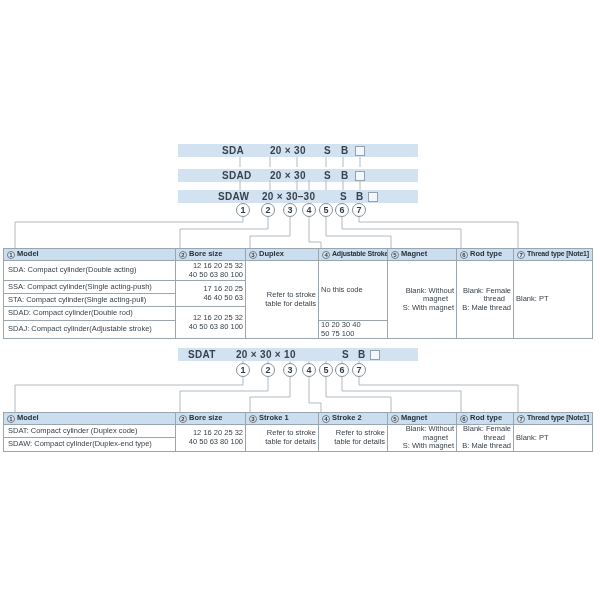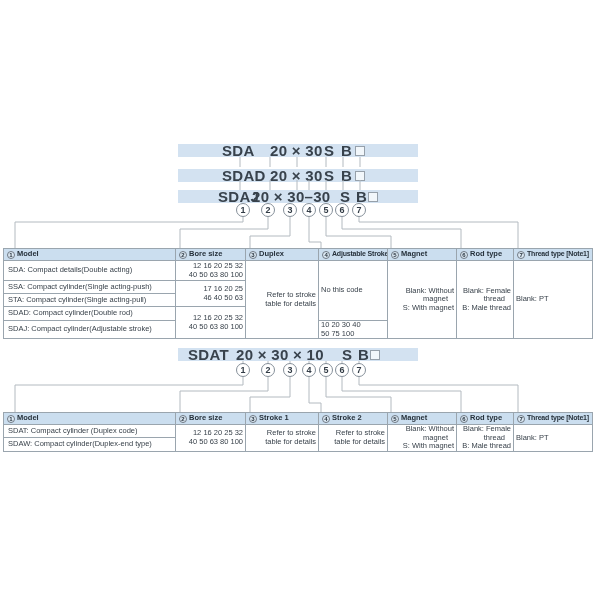--- a/index.html
+++ b/index.html
@@ -1,30 +1,30 @@
 <!DOCTYPE html>
 <html><head>
 <meta charset="utf-8">
 <style>
   html,body{margin:0;padding:0;background:#fff;}
   .page{position:relative;width:600px;height:600px;background:#ffffff;overflow:hidden;
         font-family:"Liberation Sans",sans-serif;}
 
   
   .band{position:absolute;left:178px;width:240px;height:13px;background:#d3e2f1;
-        font-weight:bold;font-size:15px;line-height:13px;color:#38424c;letter-spacing:.3px;}
+        font-weight:bold;font-size:10px;line-height:13px;color:#38424c;letter-spacing:.3px;}
   .b1{top:144px}.b2{top:169px}.b3{top:190px}.b4{top:348px}
   .band .tk{position:absolute;top:0;height:13px;white-space:nowrap;}
   .band .model{left:44px}
   .band .size{left:92px}
   .band .m5{left:146px}
   .band .m6{left:163px}
   .band .box{position:absolute;top:2px;left:177px;width:8px;height:8px;
              border:1px solid #96a0aa;background:#f2f7fb;}
-  .b3 .model{left:40px}.b3 .size{left:74px}.b3 .m5{left:162px}.b3 .m6{left:178px}.b3 .box{left:190px}
+  .b3 .model{left:40px}.b3 .size{left:84px}.b3 .m5{left:162px}.b3 .m6{left:178px}.b3 .box{left:190px}
   .b4 .model{left:10px}.b4 .size{left:58px}.b4 .m5{left:164px}.b4 .m6{left:180px}.b4 .box{left:192px}
 
   
   .callouts{position:absolute;left:0;width:600px;height:14px;}
   .cal1{top:203px}.cal2{top:363px}
   .co{position:absolute;width:14px;height:14px;box-sizing:border-box;border:1px solid #858f99;
       border-radius:50%;background:#fff;text-align:center;font-weight:bold;font-size:9px;
       line-height:12px;color:#323c46;}
   .co:nth-child(1){left:236px}.co:nth-child(2){left:261px}.co:nth-child(3){left:283px}
   .co:nth-child(4){left:302px}.co:nth-child(5){left:319px}.co:nth-child(6){left:335px}
@@ -67,21 +67,21 @@
     <span class="box"></span>
   </div>
   <div class="band b2">
     <span class="tk model">SDAD</span>
     <span class="tk size">20 × 30</span>
     <span class="tk m5">S</span>
     <span class="tk m6">B</span>
     <span class="box"></span>
   </div>
   <div class="band b3">
-    <span class="tk model">SDAJ</span>
+    <span class="tk model">SDAW</span>
     <span class="tk size">20 × 30–30</span>
     <span class="tk m5">S</span>
     <span class="tk m6">B</span>
     <span class="box"></span>
   </div>
 
   <div class="callouts cal1">
     <span class="co">1</span>
     <span class="co">2</span>
     <span class="co">3</span>
@@ -146,21 +146,21 @@
         <tr class="rF">
       <th><span class="cnum">1</span><span>Model</span></th>
       <th><span class="cnum">2</span><span>Bore size</span></th>
       <th><span class="cnum">3</span><span>Duplex</span></th>
       <th class="squeeze"><span class="cnum">4</span><span>Adjustable Stroke</span></th>
       <th><span class="cnum">5</span><span>Magnet</span></th>
       <th><span class="cnum">6</span><span>Rod type</span></th>
       <th class="squeeze"><span class="cnum">7</span><span>Thread type [Note1]</span></th>
     </tr>
     <tr class="rA">
-      <td class="model">SDA: Compact details(Double acting)</td>
+      <td class="model">SDA: Compact cylinder(Double acting)</td>
       <td class="center">
         <span class="ln">12 16 20 25 32</span>
             <span class="ln">40 50 63 80 100</span>
       </td>
       <td class="center" rowspan="5">
         <span class="ln">Refer to stroke</span>
             <span class="ln">table for details</span>
       </td>
       <td class="leftpad" rowspan="4">No this code</td>
       <td class="mg" rowspan="5">

